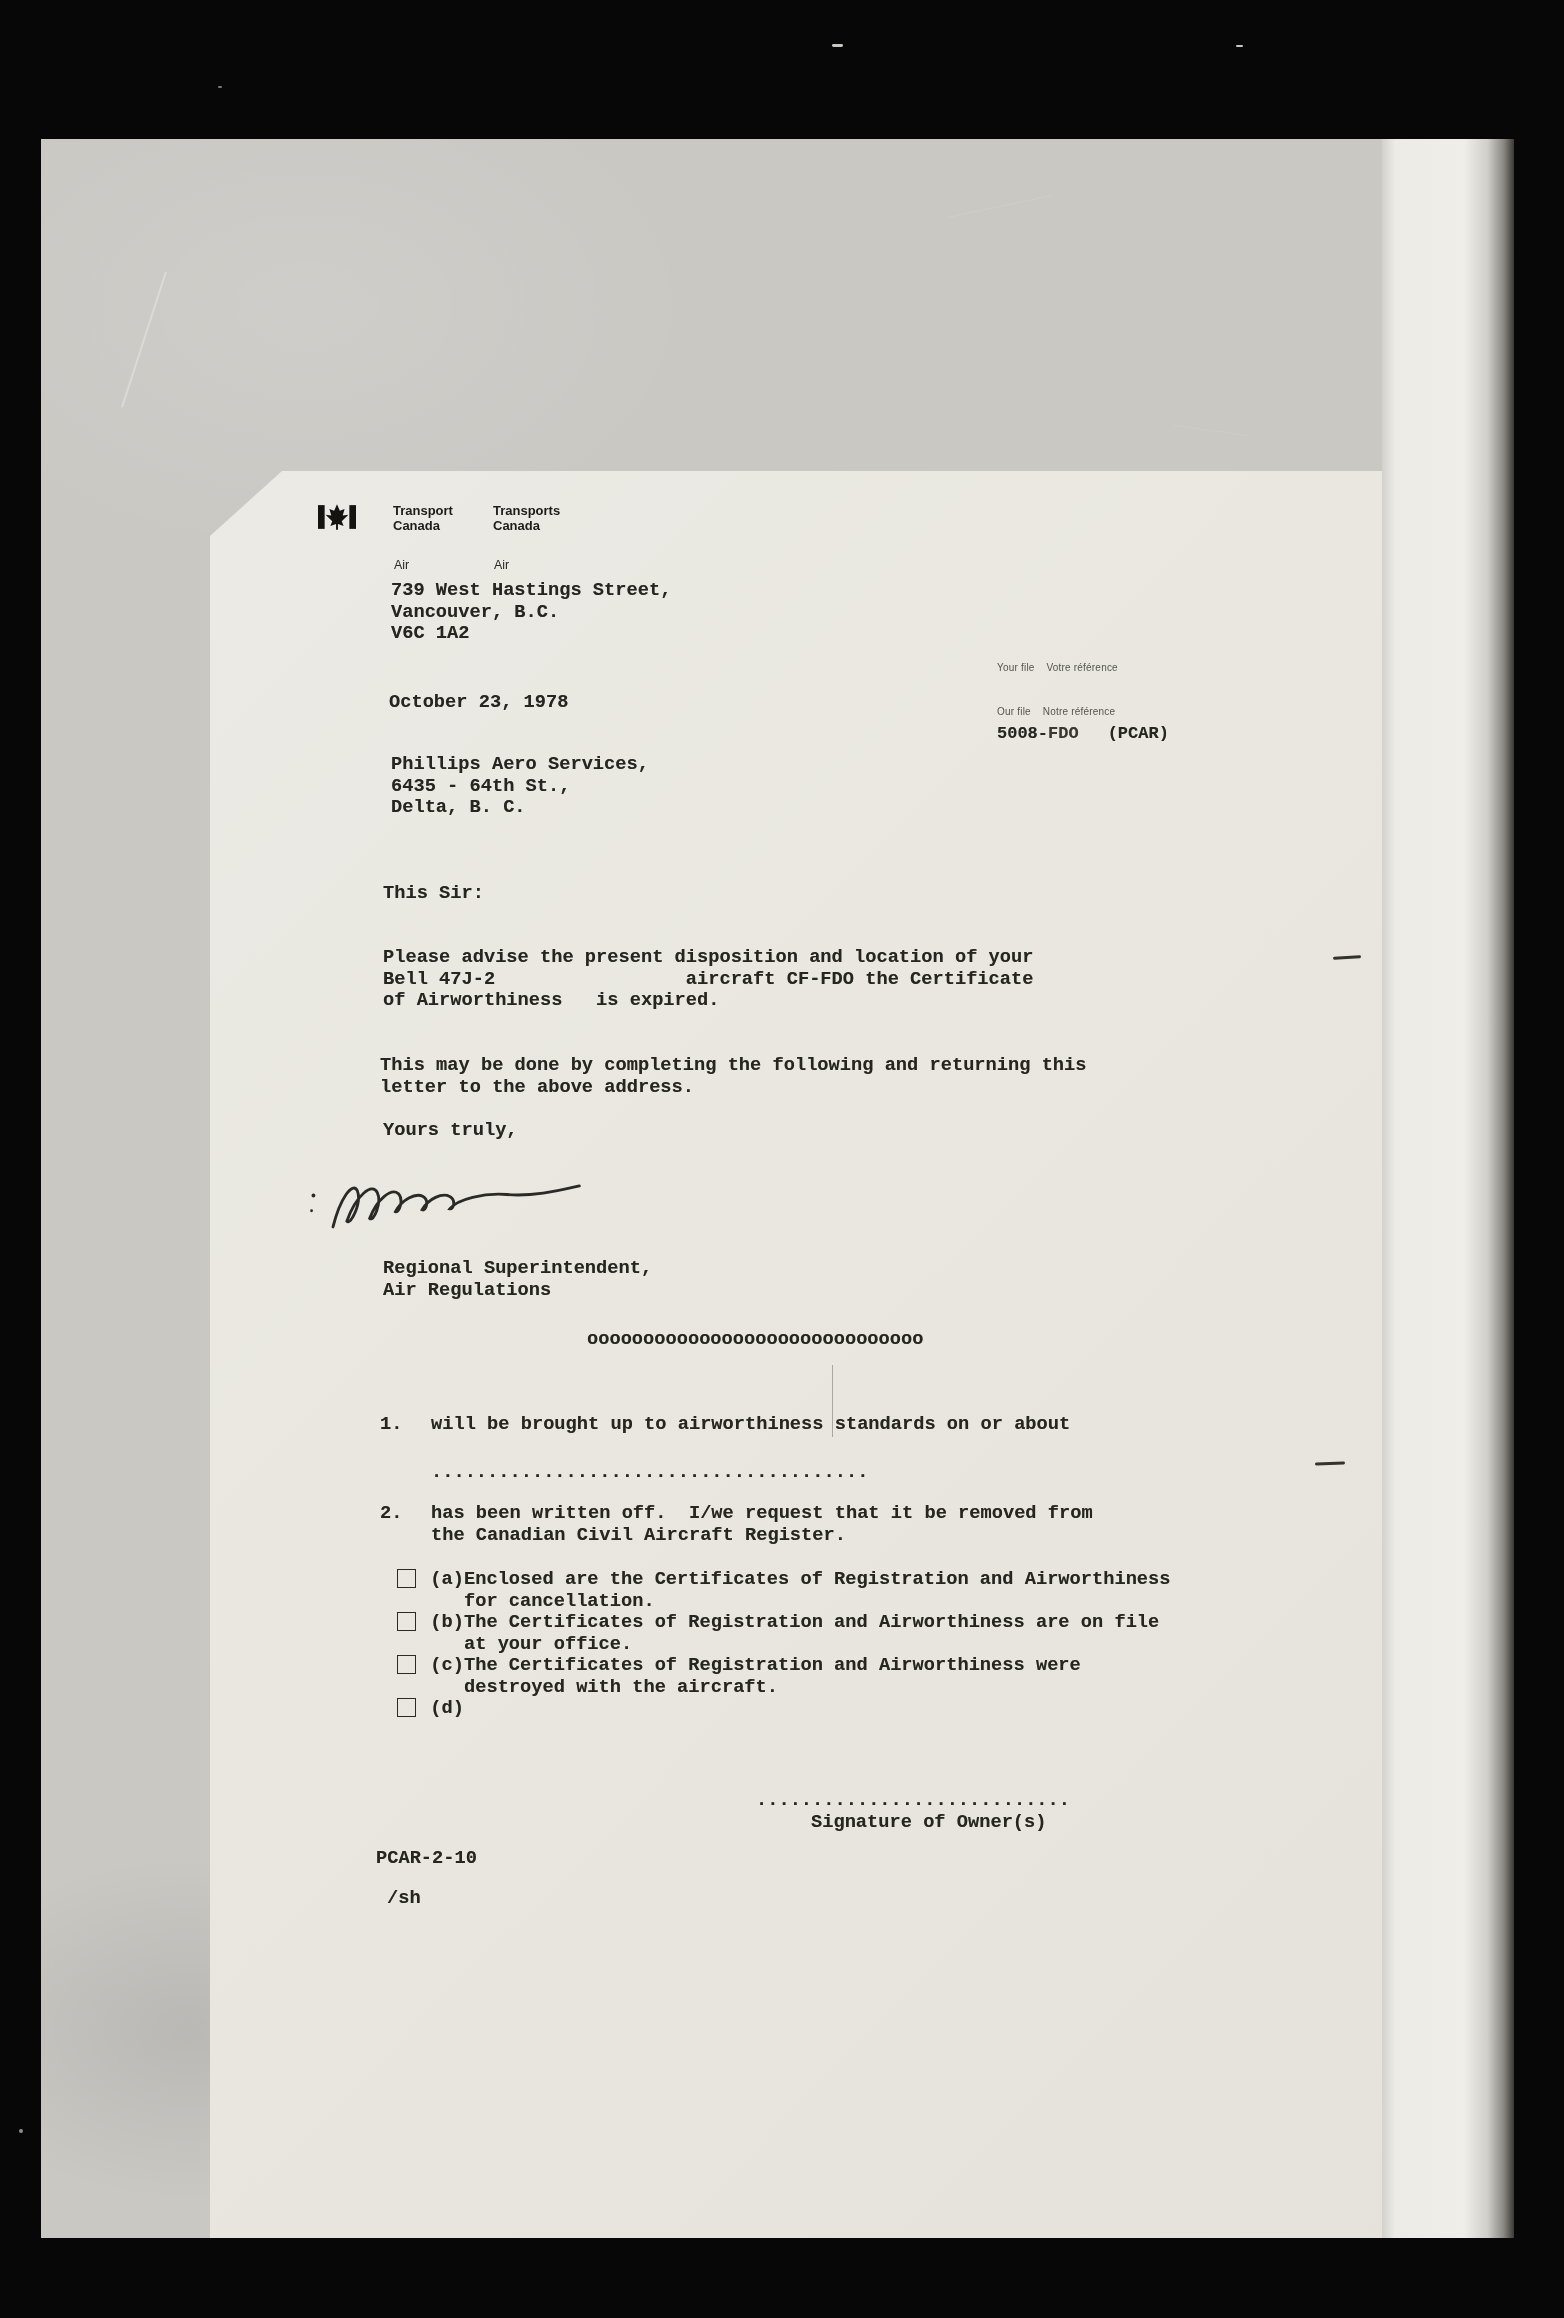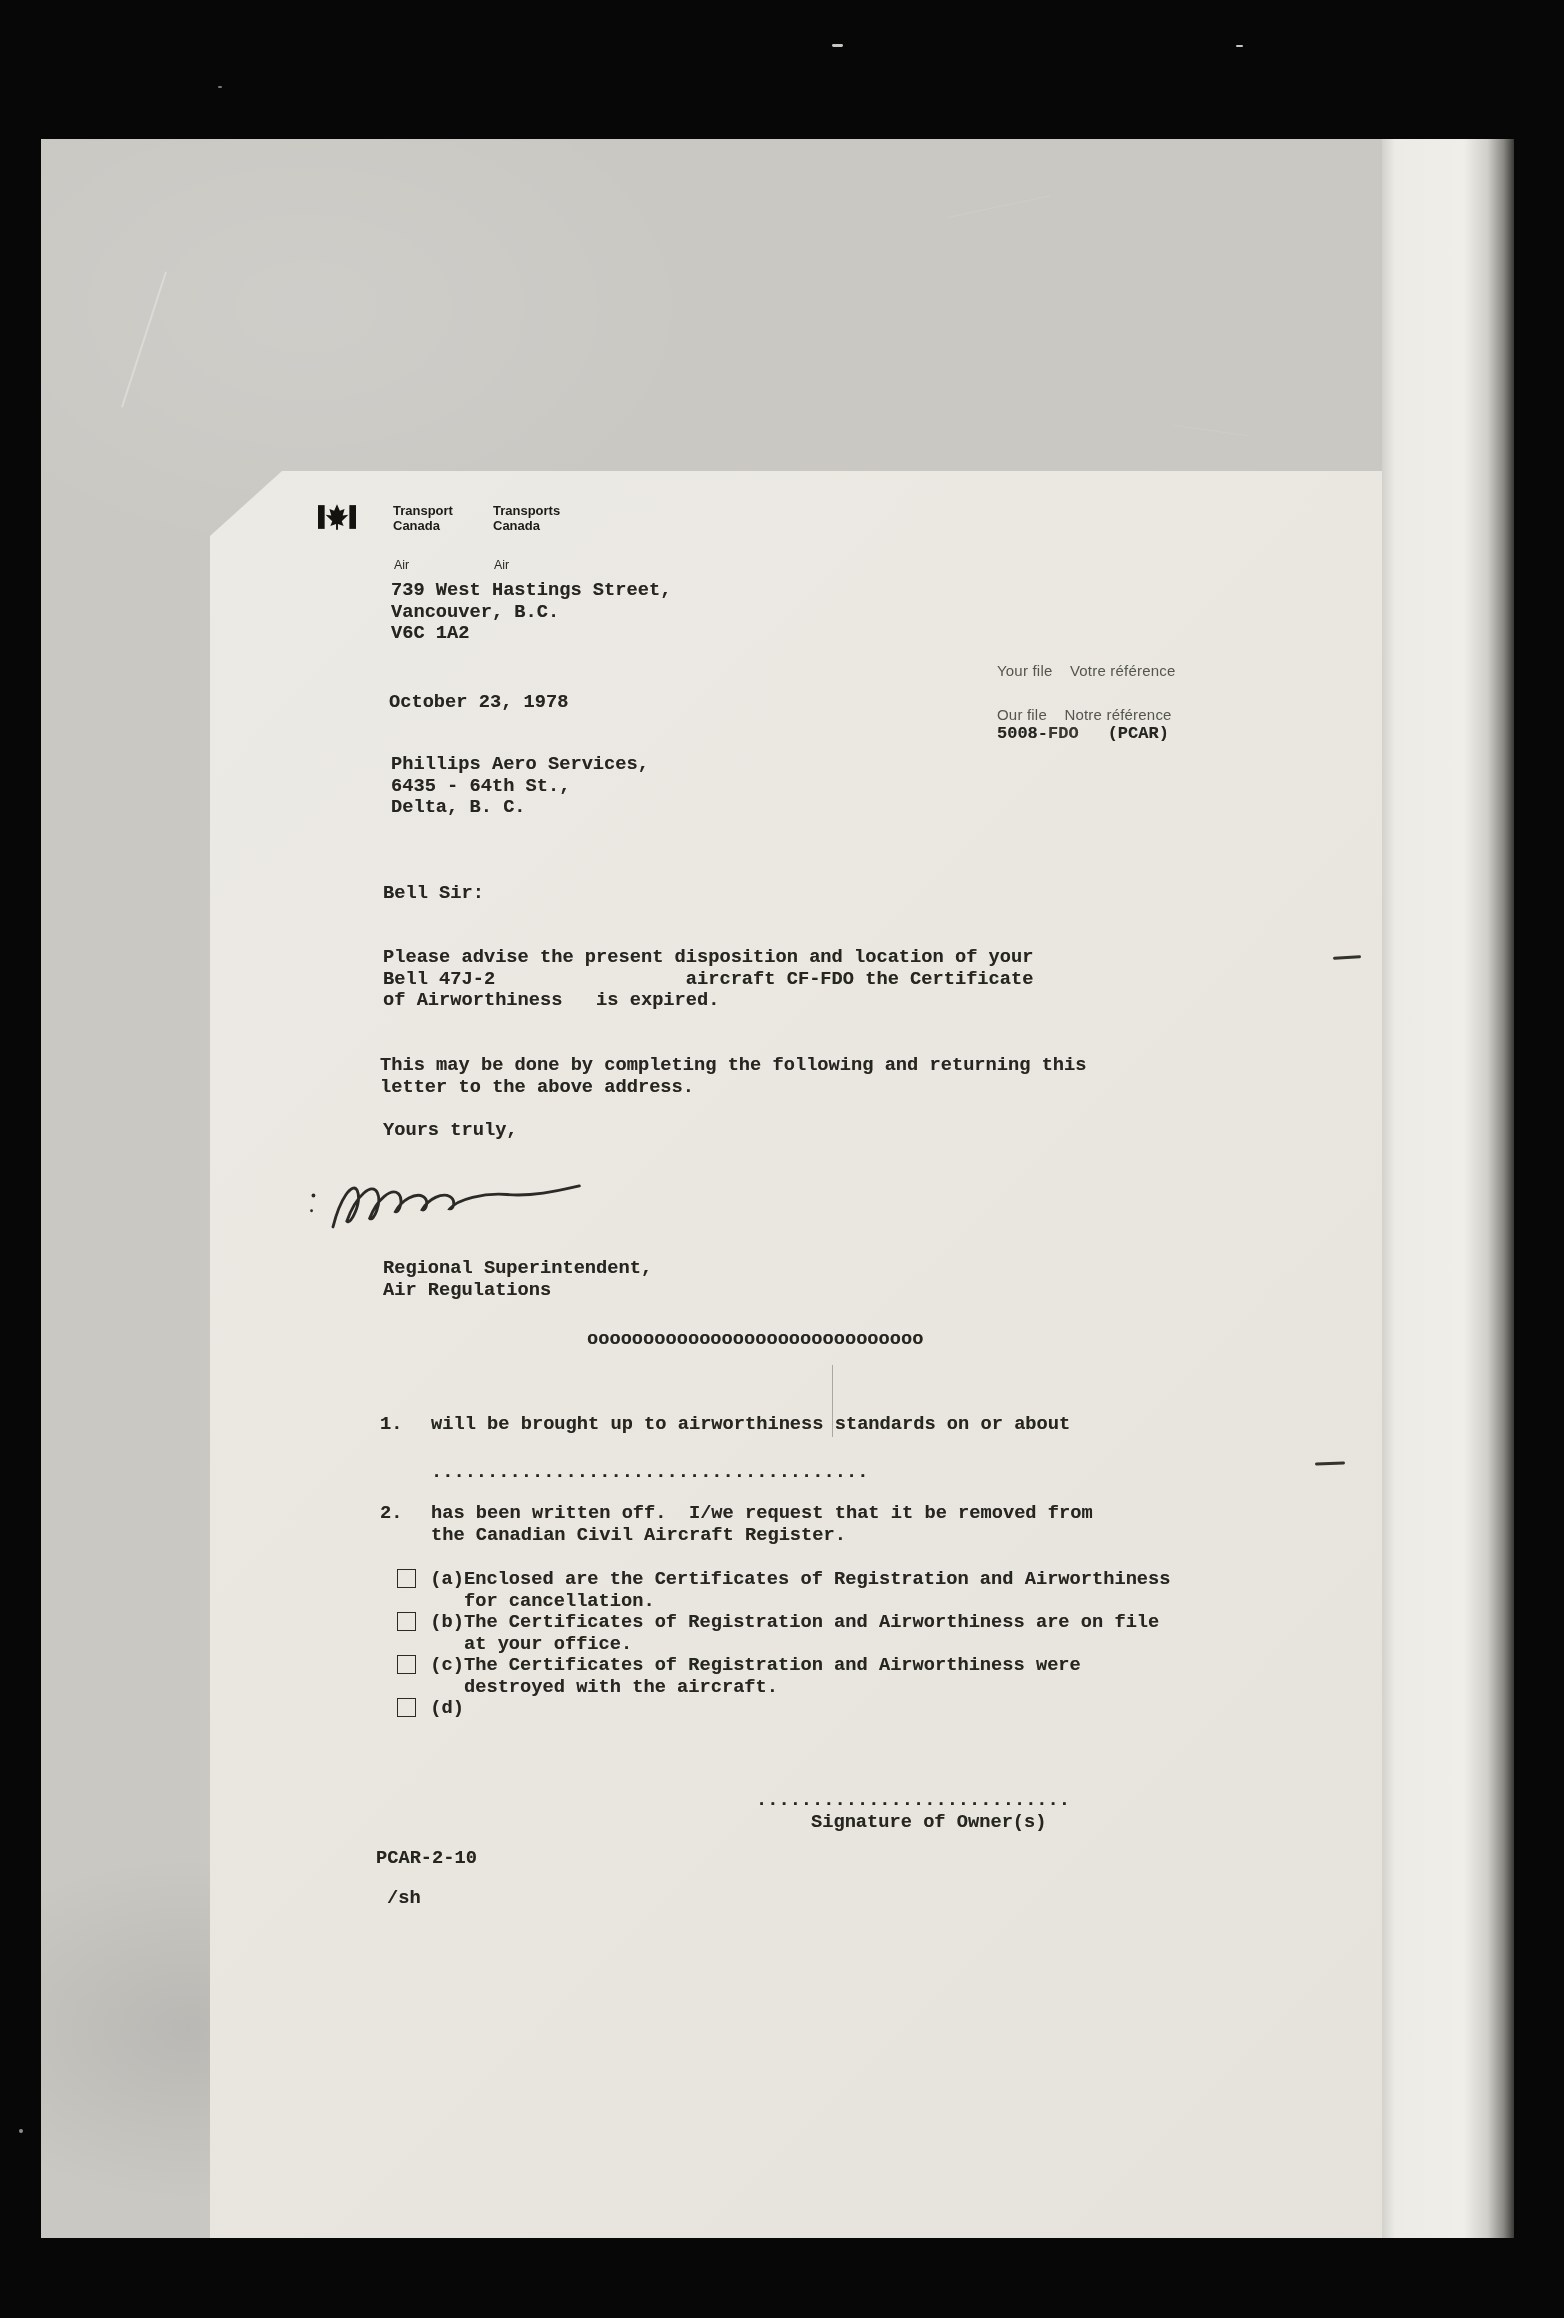--- a/index.html
+++ b/index.html
@@ -46,21 +46,21 @@
     font-size:18.7px;line-height:21.5px;font-weight:700;
     color:#26251f;white-space:pre;letter-spacing:0;
     text-shadow:0 0 0.5px rgba(20,20,15,.35);
   }
   .typed.small{font-size:17px;line-height:20px;}
   .sans-org{
     font-size:13px;line-height:15px;font-weight:bold;color:#1d1c18;white-space:pre;
   }
   .sans-air{font-size:12.4px;color:#2a2925;white-space:pre;}
   .ref-label{
-    font-size:15px;color:#55544e;white-space:pre;letter-spacing:0.2px;
+    font-size:10px;color:#55544e;white-space:pre;letter-spacing:0.2px;
   }
   .checkbox{
     width:19px;height:19px;border:1.9px solid #2b2a26;background:transparent;
     display:inline-block;box-sizing:border-box;
   }
   .option-row{display:flex;align-items:flex-start;margin-bottom:0;}
   .option-label{width:48px;padding-left:14.3px;box-sizing:border-box;}
   .pen-dash{position:absolute;background:#33322d;border-radius:1.4px;}
   .fold-line{position:absolute;width:1px;background:rgba(90,90,84,.45);}
 </style>
@@ -99,21 +99,21 @@
     <div class="abs ref-label" style="left:787px;top:235px;">Our file    Notre référence</div>
     <div class="abs" style="left:787px;top:253px;">
       <span class="typed small">5008-</span><span class="typed small" style="color:#3a3831;">FDO</span><span class="typed small" style="margin-left:29px;">(PCAR)</span>
     </div>
 
     <div class="abs typed" style="left:179px;top:221px;">October 23, 1978</div>
     <div class="abs typed" style="left:181px;top:283px;">Phillips Aero Services,
 6435 - 64th St.,
 Delta, B. C.</div>
 
-    <div class="abs typed" style="left:173px;top:412px;">Bell Sir:</div>
+    <div class="abs typed" style="left:173px;top:412px;">This Sir:</div>
     <div class="abs typed" style="left:173px;top:476px;">Please advise the present disposition and location of your
 Bell 47J-2                 aircraft CF-FDO the Certificate
 of Airworthiness   is expired.</div>
     <div class="abs typed" style="left:170px;top:584px;">This may be done by completing the following and returning this
 letter to the above address.</div>
     <div class="abs typed" style="left:173px;top:649px;">Yours truly,</div>
 
     <div class="abs" style="left:96px;top:694px;">
       <svg width="297" height="81" viewBox="0 0 620 170">
         <circle cx="14" cy="64" r="4" fill="#2b2a26"></circle>

